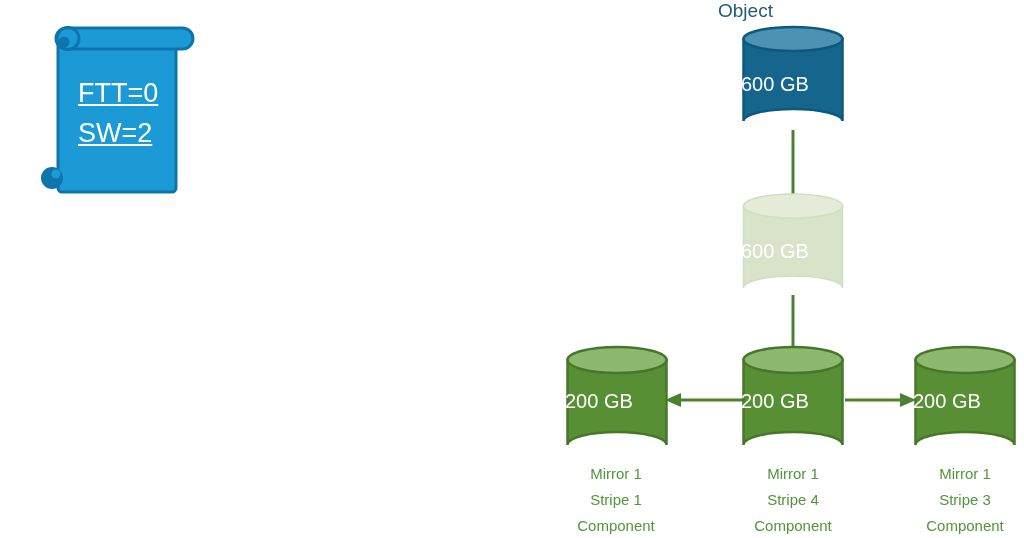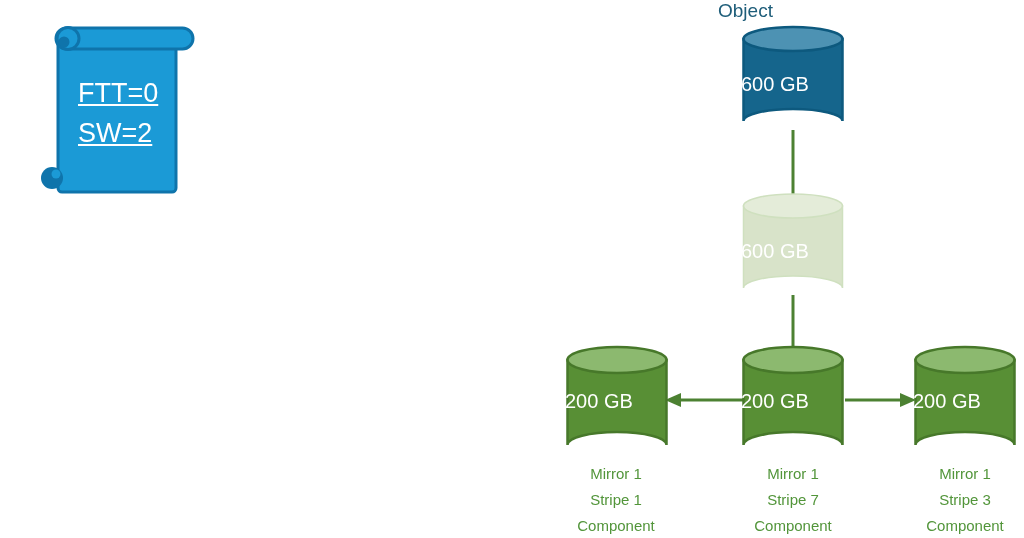--- a/index.html
+++ b/index.html
@@ -142,21 +142,21 @@
     <div class="cyl-size low">200 GB</div>
   </div>
 
   <div class="component-label c0">
     <span>Mirror 1</span>
     <span>Stripe 1</span>
     <span>Component</span>
   </div>
   <div class="component-label c1">
     <span>Mirror 1</span>
-    <span>Stripe 7</span>
+    <span>Stripe 4</span>
     <span>Component</span>
   </div>
   <div class="component-label c2">
     <span>Mirror 1</span>
     <span>Stripe 3</span>
     <span>Component</span>
   </div>
 
 </div>
 

